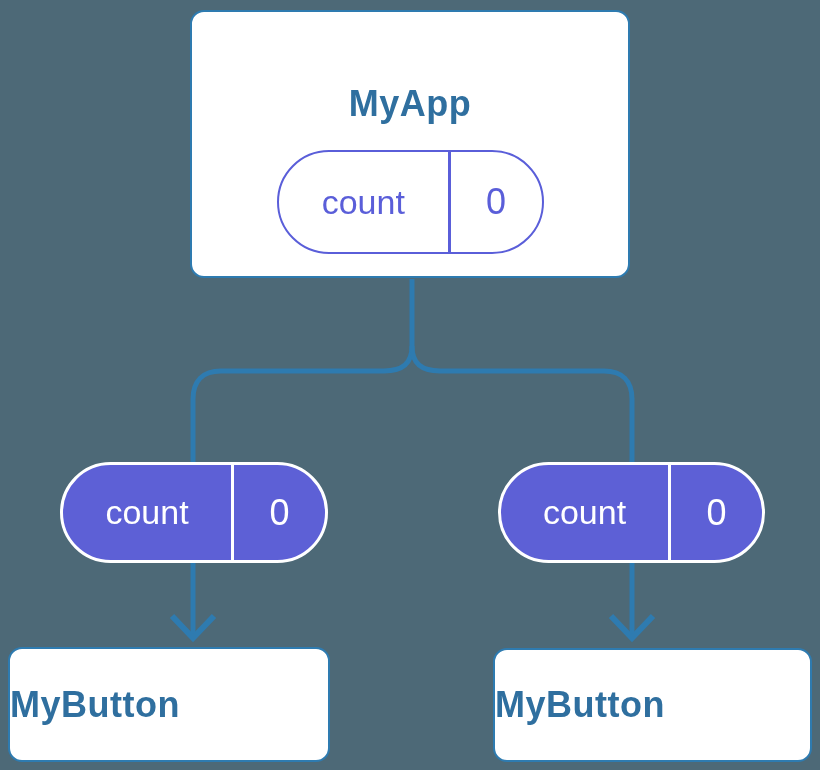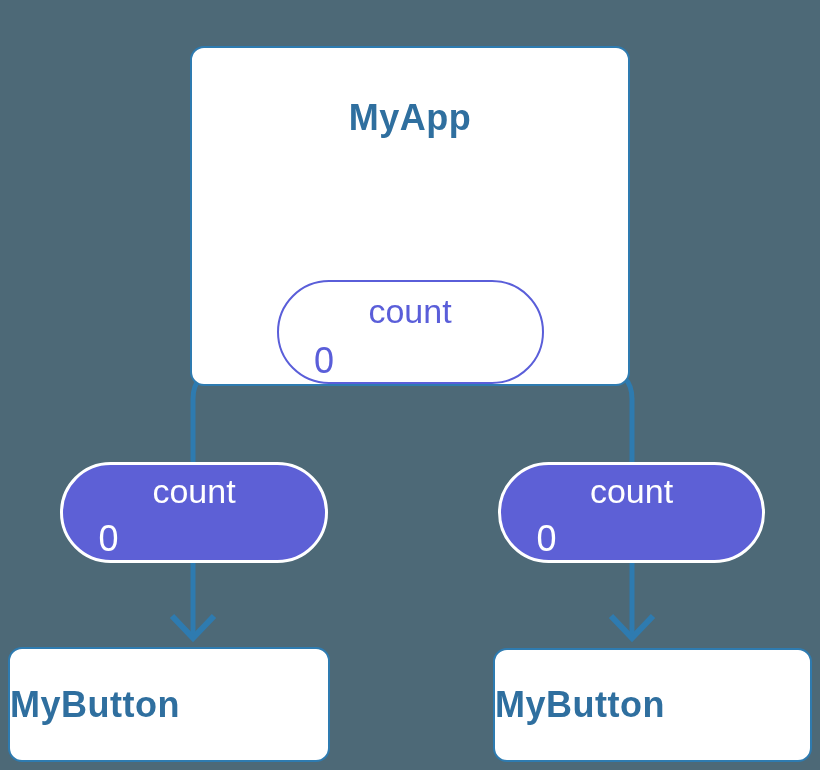--- a/index.html
+++ b/index.html
@@ -53,34 +53,32 @@
   }
   .node-title {
     color: var(--label);
     font-size: 36px;
     font-weight: 600;
     letter-spacing: 0.5px;
   }
 
   .node.root {
     left: 190px; top: 10px;
-    width: 440px; height: 340px;
+    width: 440px; height: 268px;
     flex-direction: column;
-    justify-content: space-between;
-    margin-top: 36px;
+    justify-content: center;
   }
   .node.root .node-title { margin-top: 46px; line-height: 48px; }
 
   .pill {
     display: flex;
     align-items: stretch;
     border-radius: 60px;
     overflow: hidden;
     z-index: 1;
-    flex-direction: column;
   }
   .pill .cell {
     display: flex;
     align-items: center;
     justify-content: center;
     font-size: 34px;
   }
   .pill .cell.key { flex: 1; }
   .pill .cell.val { width: 91px; font-size: 36px; }
 

